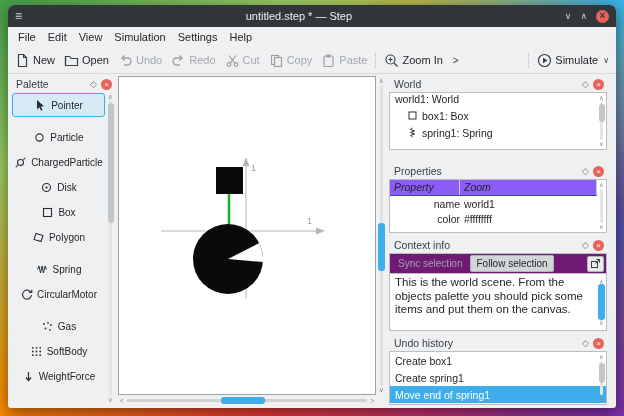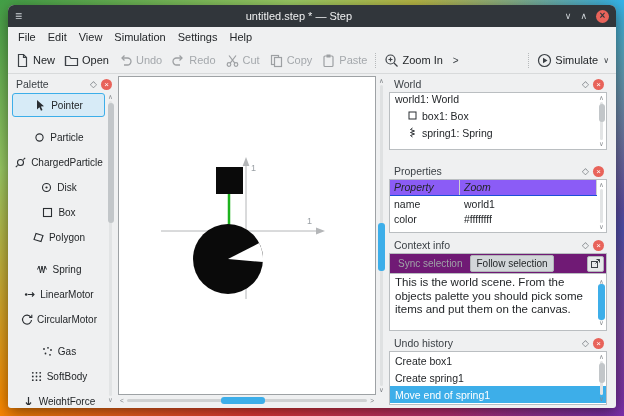--- a/index.html
+++ b/index.html
@@ -70,21 +70,21 @@
   .p-world { flex:0 0 74px; }  .p-props { flex:0 0 70px;margin-top:9px; }  .p-ctx { flex:0 0 94px; }  .p-undo { flex:1; }
 
   .tree-row { height:17px; display:flex; align-items:flex-start; gap:4px; padding-left:5px; font-size:10.5px; color:#232629; }
   .tree-row.child { padding-left:17px; }
 
   .prop-table { position:absolute; left:0; top:0; right:9px; bottom:0; font-size:10.5px; color:#232629; }
   .prop-hrow { display:flex; height:16px; background:#8b5cf6; border-bottom:1px solid #1d4ed8;font-style:italic; }
   .prop-hcell { padding:1px 4px; border-right:1px solid #cfd0d1; }
   .c1 { width:70px; flex:0 0 70px; }
   .prop-row { display:flex; height:15px; align-items:center; }
-  .prop-cell { padding-left:4px; }
+  .prop-cell { padding-left:4px;text-align:right; }
 
   .ctx-toolbar { flex:0 0 20px; display:flex; align-items:center; gap:2px; padding:1px 2px; background:#701a75; border:1px solid #babec1; border-bottom:none; }
   .ctx-btn { font-size:10px; padding:2px 5px; border-radius:2px; border:1px solid transparent; color:#232629; }
   .ctx-btn.disabled { color:#9fa3a7; }
   .ctx-btn.pressed { background:#d2d6d9; border-color:#b2b6b9; }
   .ctx-iconbtn { margin-left:auto; width:17px; height:16px; border:1px solid #b2b6b9; border-radius:2px; background:#e7e9ea; display:flex; align-items:center; justify-content:center; }
   .ctx-body { flex:1; background:#fff; border:1px solid #babec1; position:relative; overflow:hidden; padding:2px 14px 2px 5px; font-size:11.5px; line-height:13.5px; color:#232629; }
 
   .undo-row { height:17px; display:flex; align-items:center; padding-left:5px; font-size:10.5px; color:#232629; }
   .undo-row.selected { background:#3daee9; color:#fff; }
@@ -234,27 +234,20 @@
             <svg width="13" height="13" viewBox="0 0 13 13" fill="none" stroke="#2a2e32" stroke-width="1.1">
                 <path d="M2 8.5 4 2.5l7 2-2 6z"></path>
               </svg>
             <span>Polygon</span>
           </div>
           <div class="pitem pgap">
             <svg width="13" height="13" viewBox="0 0 13 13" fill="none" stroke="#2a2e32" stroke-width="1">
                 <path d="M1.5 6.5 3 3l1.5 7L6 3l1.5 7L9 3l1.5 3.5"></path>
               </svg>
             <span>Spring</span>
-          </div>
-          <div class="pitem">
-            <svg width="13" height="13" viewBox="0 0 13 13" fill="none" stroke="#2a2e32" stroke-width="1.1">
-                <circle cx="3.2" cy="6.5" r="1.3" fill="#2a2e32" stroke="none"></circle>
-                <path d="M5 6.5h6M9 4.5l2 2-2 2"></path>
-              </svg>
-            <span>LinearMotor</span>
           </div>
           <div class="pitem">
             <svg width="13" height="13" viewBox="0 0 13 13" fill="none" stroke="#2a2e32" stroke-width="1.1">
                 <path d="M10.8 4.2A4.5 4.5 0 1 0 11.5 7"></path>
                 <path d="M11.8 1.8v2.6H9.2"></path>
               </svg>
             <span>CircularMotor</span>
           </div>
           <div class="pitem pgap">
             <svg width="13" height="13" viewBox="0 0 13 13" fill="#2a2e32">

